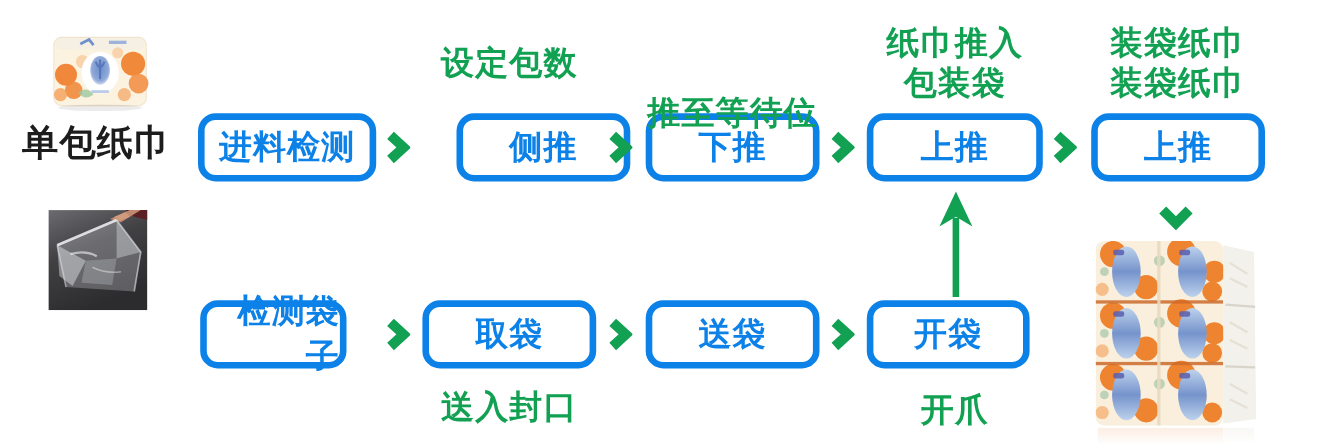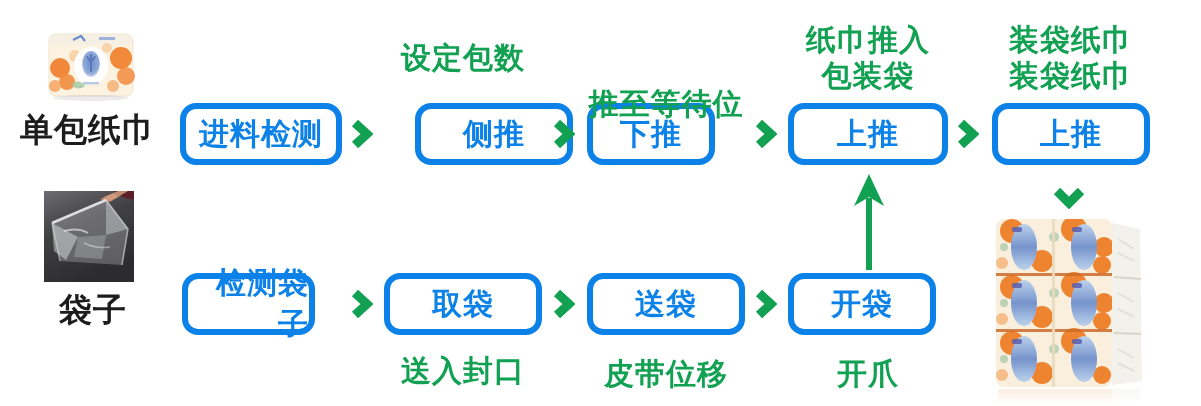--- a/index.html
+++ b/index.html
@@ -79,25 +79,24 @@
       <polygon points="8,32 34,46 22,69 10,60" fill="#e6e8ec" opacity="0.45"></polygon>
       <polygon points="62,9 84,38 62,44" fill="#dde0e5" opacity="0.40"></polygon>
       <polygon points="34,46 62,44 58,68 30,66" fill="#b9bcc2" opacity="0.35"></polygon>
       <path d="M8,32 L62,9" stroke="#f2f3f5" stroke-width="2.5" fill="none" opacity="0.85"></path>
       <path d="M62,9 L84,38 L78,74" stroke="#e8eaee" stroke-width="1.5" fill="none" opacity="0.6"></path>
       <path d="M8,32 L16,70" stroke="#e8eaee" stroke-width="1.5" fill="none" opacity="0.5"></path>
       <path d="M20,40 q14 -4 24 2" stroke="#ffffff" stroke-width="2" fill="none" opacity="0.55"></path>
       <path d="M40,52 q12 6 26 4" stroke="#ffffff" stroke-width="1.5" fill="none" opacity="0.4"></path>
     </svg>
   </div>
-  <div class="io-label" style="left:23px;top:288px;width:140px;">袋子</div>
 
   <div class="step-box" style="left:180px;top:103px;width:162px;">进料检测</div>
   <div class="step-box" style="left:384px;top:103px;width:158px;margin-left:31px;">侧推</div>
-  <div class="step-box" style="left:587px;top:103px;width:128px;">下推</div>
+  <div class="step-box" style="left:587px;top:103px;width:158px;">下推</div>
   <div class="step-box" style="left:788px;top:103px;width:160px;">上推</div>
   <div class="step-box" style="left:992px;top:103px;width:158px;">上推</div>
 
   <div class="step-box" style="left:182px;top:273px;width:133px;text-align:right;">检测袋子</div>
   <div class="step-box" style="left:587px;top:273px;width:158px;">送袋</div>
   <div class="step-box" style="left:384px;top:273px;width:158px;">取袋</div>
   <div class="step-box" style="left:788px;top:273px;width:148px;">开袋</div>
 
   <div class="arrow" style="left:351px;top:119px;">
     <svg width="22" height="30" viewBox="0 0 22 30">
@@ -141,21 +140,20 @@
   <div class="note" style="left:768px;top:22px;width:200px;">
     <div>纸巾推入</div>
     <div>包装袋</div>
   </div>
   <div class="note" style="left:971px;top:22px;width:200px;">
     <div>装袋纸巾</div>
     <div>装袋纸巾</div>
   </div>
 
   <div class="note" style="left:363px;top:353px;width:200px;">送入封口</div>
-  <div class="note" style="left:566px;top:356px;width:200px;">皮带位移</div>
   <div class="note" style="left:768px;top:356px;width:200px;">开爪</div>
 
   <div class="arrow" style="left:846px;top:172px;">
     <svg width="46" height="98" viewBox="0 0 46 98">
       <rect x="20" y="26" width="6" height="72" fill="currentColor"></rect>
       <path d="M23,2 L8,34 L23,25 L38,34 Z" fill="currentColor"></path>
     </svg>
   </div>
 
   <div class="arrow" style="left:1053px;top:187px;">

